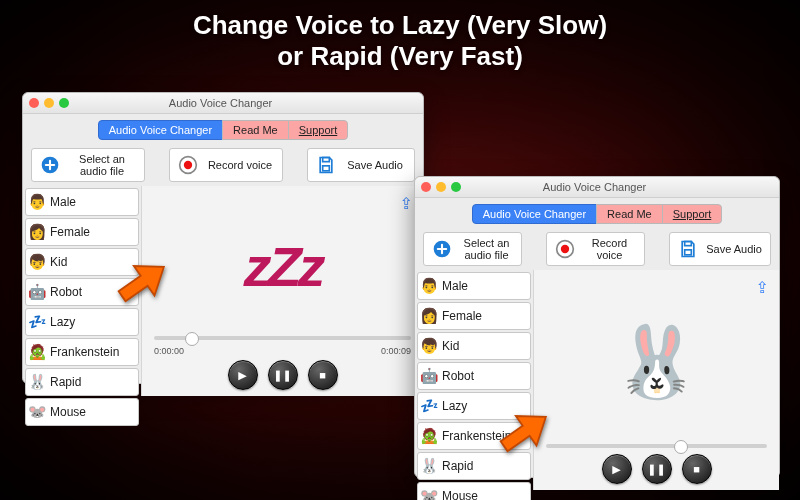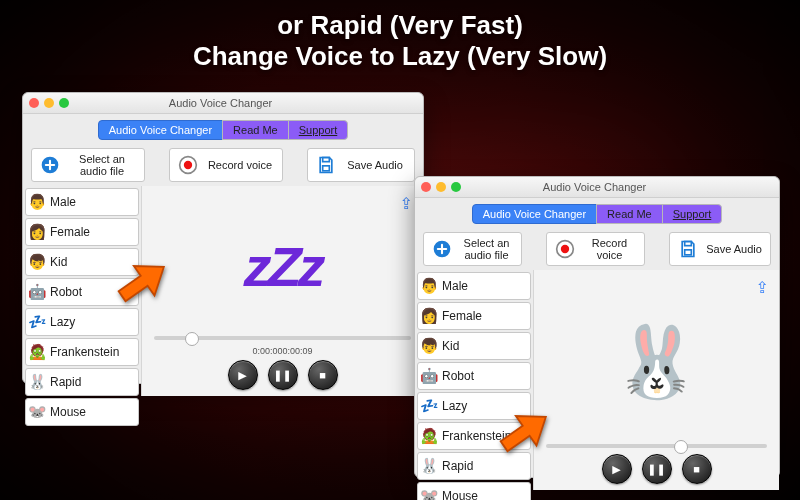--- a/index.html
+++ b/index.html
@@ -6,56 +6,56 @@
   .stage{position:absolute;inset:0;background:radial-gradient(ellipse at center,#5a0d0d 0%,#3a0606 40%,#180202 80%,#050101 100%);}
   .overlay{position:absolute;inset:0;box-shadow:inset 0 0 180px 60px rgba(0,0,0,.7);}
   .headline{position:absolute;top:10px;left:0;right:0;text-align:center;color:#fff;font-weight:700;font-size:26px;line-height:1.2;text-shadow:0 2px 4px rgba(0,0,0,.5);}
   .win{position:absolute;background:#ececec;border:1px solid #bcbcbc;border-radius:6px;box-shadow:0 10px 24px rgba(0,0,0,.45);font-size:11px;color:#222;}
   .titlebar{height:20px;background:linear-gradient(#f7f7f7,#e4e4e4);border-bottom:1px solid #cfcfcf;border-radius:6px 6px 0 0;display:flex;align-items:center;padding:0 6px;}
   .tl-dots{display:flex;gap:5px;}
   .dot{width:10px;height:10px;border-radius:50%;}
   .dr{background:#ff5f57;}.dy{background:#febc2e;}.dg{background:#28c840;}
   .titlebar .ttl{flex:1;text-align:center;font-size:11px;color:#555;}
   .seg{display:flex;justify-content:center;padding:6px 0 4px;}
-  .seg .b{border:1px solid #b8b8b8;background:#8b5cf6;padding:3px 10px;font-size:11px;margin-left:-1px;cursor:pointer;}
+  .seg .b{border:1px solid #b8b8b8;background:#fca5a5;padding:3px 10px;font-size:11px;margin-left:-1px;cursor:pointer;}
   .seg .b:first-child{border-radius:4px 0 0 4px;margin-left:0;}
   .seg .b:last-child{border-radius:0 4px 4px 0;text-decoration:underline;}
   .seg .b.active{background:#3b82f6;color:#fff;border-color:#2f6bd0;}
   .toolbar{display:flex;gap:24px;padding:4px 8px;align-items:center;}
   .btn{flex:1;display:flex;align-items:center;gap:8px;background:#fff;border:1px solid #c8c8c8;border-radius:3px;padding:4px 8px;min-height:24px;cursor:pointer;}
   .btn .lab{flex:1;text-align:center;}
   .ic{width:20px;height:20px;display:flex;align-items:center;justify-content:center;}
   .body{display:flex;position:relative;}
   .side{width:118px;border-right:1px solid #d6d6d6;}
   .row{display:flex;align-items:center;height:26px;border:1px solid #c8c8c8;margin:2px;background:#fff;border-radius:3px;cursor:pointer;}
   .row .emj{width:24px;text-align:center;font-size:15px;}
   .row .txt{flex:1;font-size:12px;}
   .canvas{flex:1;position:relative;background:#f3f3f3;}
   .share{position:absolute;top:8px;right:10px;color:#3b82f6;font-size:16px;cursor:pointer;}
-  .center-art{position:absolute;left:50%;top:38%;transform:translate(-50%,-50%);font-size:56px;color:#6d28d9;font-weight:900;font-style:italic;letter-spacing:-4px;}
+  .center-art{position:absolute;left:50%;top:38%;transform:translate(-50%,-50%);font-size:56px;color:#be185d;font-weight:900;font-style:italic;letter-spacing:-4px;}
   .bunny{position:absolute;left:50%;top:42%;transform:translate(-50%,-50%);font-size:70px;}
   .transport{position:absolute;bottom:6px;left:0;right:0;}
   .slider{height:4px;background:#d0d0d0;margin:0 12px 6px;border-radius:2px;position:relative;}
   .slider .knob{position:absolute;top:-4px;width:12px;height:12px;background:#fff;border:1px solid #aaa;border-radius:50%;}
-  .times{display:flex;justify-content:center;font-size:9px;color:#555;padding:0 12px 4px;}
+  .times{display:flex;justify-content:space-between;font-size:9px;color:#555;padding:0 12px 4px;}
   .controls{display:flex;justify-content:center;gap:10px;}
   .cbtn{width:28px;height:28px;border-radius:50%;background:radial-gradient(circle at 35% 30%,#666,#111);border:1px solid #000;display:flex;align-items:center;justify-content:center;color:#fff;font-size:11px;cursor:pointer;box-shadow:0 1px 2px rgba(0,0,0,.4),inset 0 1px 1px rgba(255,255,255,.3);}
   .arrow{position:absolute;width:60px;height:60px;pointer-events:none;}
   .arrow svg{width:100%;height:100%;filter:drop-shadow(1px 2px 2px rgba(0,0,0,.5));}
   #w1{left:22px;top:92px;width:400px;height:290px;}
   #w2{left:414px;top:176px;width:364px;height:300px;}
 </style>
 </head>
 <body>
 
 <div class="stage">
   <div class="overlay"></div>
   <div class="headline">
+    <div>Change Voice to Lazy (Very Slow)</div>
     <div>or Rapid (Very Fast)</div>
-    <div>Change Voice to Lazy (Very Slow)</div>
   </div>
 
   <div id="w1" class="win">
     <div class="titlebar">
       <div class="tl-dots">
         <div class="dot dr"></div>
         <div class="dot dy"></div>
         <div class="dot dg"></div>
       </div>
       <div class="ttl">Audio Voice Changer</div>

